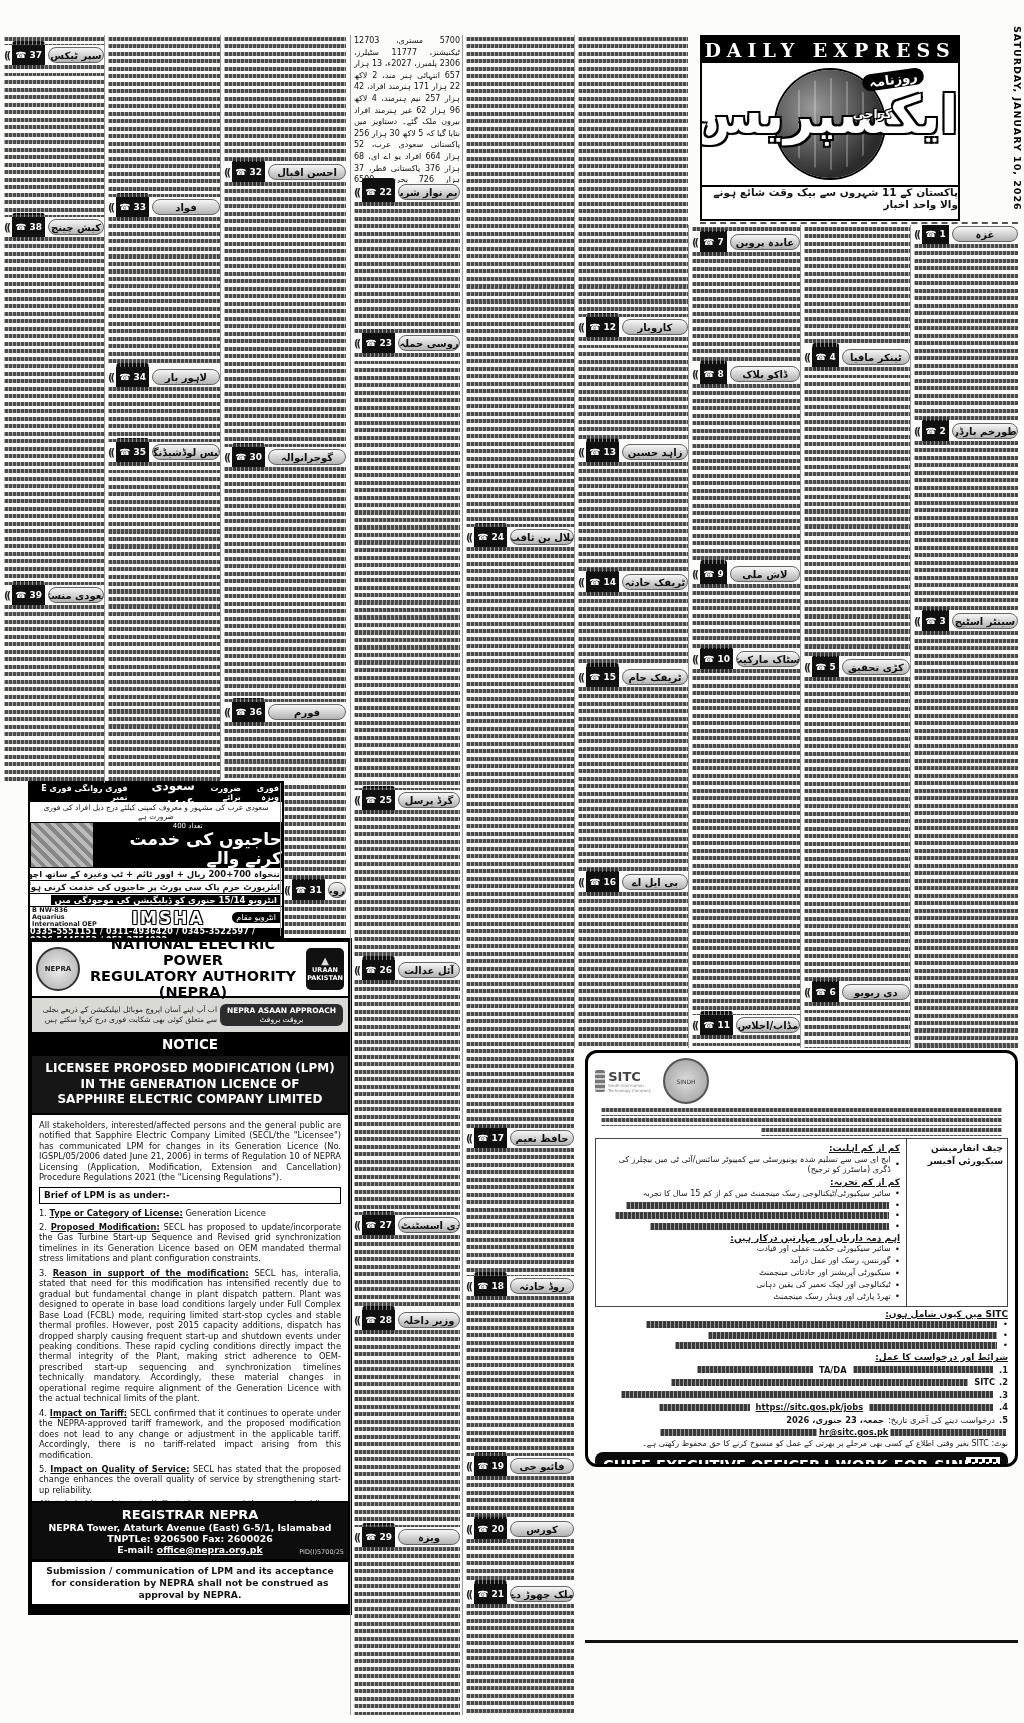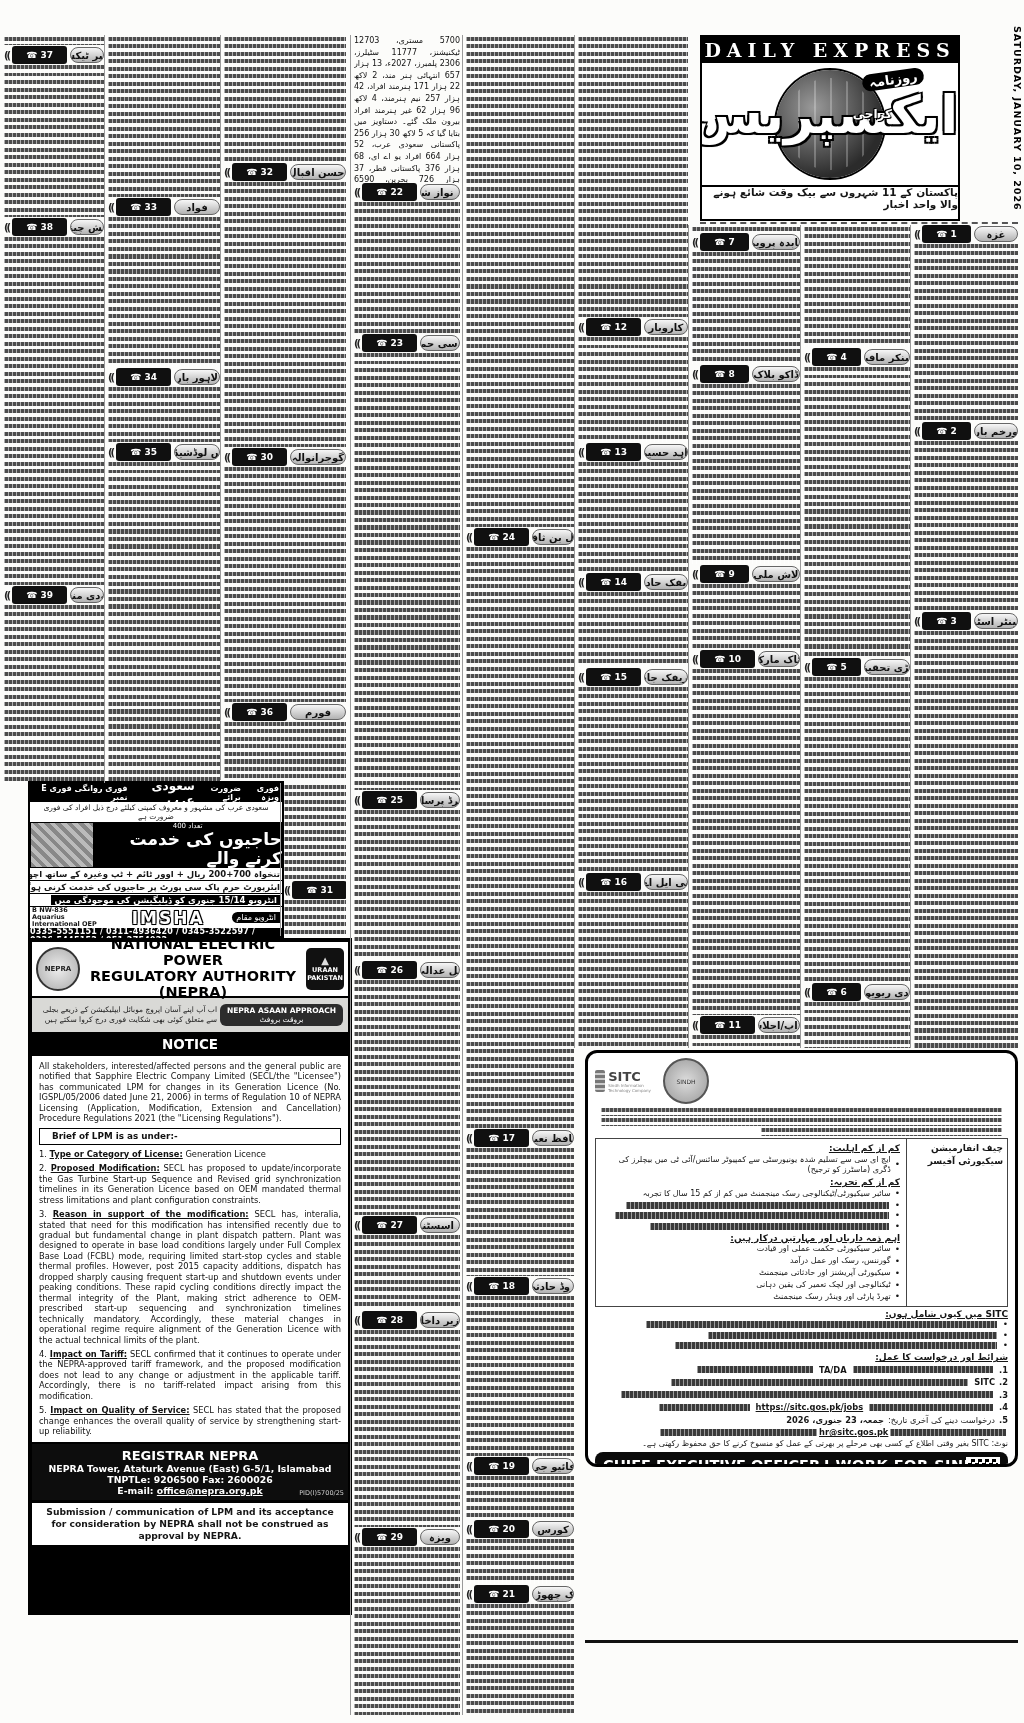--- a/index.html
+++ b/index.html
@@ -13,21 +13,21 @@
   .stx{display:inline-block;height:7px;vertical-align:middle;margin:0 2px;
       background-image:
         repeating-linear-gradient(90deg, rgba(255,255,255,.5) 0 1px, transparent 1px 4px),
         linear-gradient(#3a3a3a,#3a3a3a);}
   .col{position:absolute;}
   .vsep{position:absolute;width:1px;background:#9a9a9a;}
   
   .sec{height:16px;margin:1px 0;display:flex;align-items:center;gap:3px;direction:ltr;}
   .sec .br{font-size:10px;font-weight:bold;letter-spacing:-2px;color:#222;}
   .sec .badge{background:#101010;color:#fff;border-radius:3px;font-size:9px;font-weight:bold;
-              padding:0 14px;height:18px;display:flex;align-items:center;gap:1px;white-space:nowrap;}
+              padding:0 3px;height:28px;display:flex;align-items:center;gap:1px;white-space:nowrap;}
   .sec .bar{flex:1;height:14px;background:linear-gradient(#f7f7f7,#b2b2b2);border:1px solid #666;
             border-radius:8px;display:flex;align-items:center;justify-content:center;font-weight:bold;
             font-size:10px;direction:rtl;padding:0 4px;white-space:nowrap;overflow:hidden;color:#111;}
   .para{font-size:8px;direction:rtl;text-align:justify;line-height:1.45;overflow:hidden;color:#111;}
   
   .vdate{position:absolute;right:1px;top:26px;writing-mode:vertical-rl;font-size:9.5px;font-weight:bold;
          letter-spacing:1px;color:#000;}
   .masthead{position:absolute;left:700px;top:35px;width:256px;height:182px;border:2px solid #000;background:#fff;}
   .mh-banner{height:26px;background:#000;color:#fff;display:flex;align-items:center;justify-content:center;
              font-family:"DejaVu Serif","Liberation Serif",serif;font-weight:bold;font-size:19px;letter-spacing:6px;}
@@ -81,21 +81,21 @@
   .np-asaan{background:#2c2c2c;border-radius:6px;color:#fff;text-align:center;padding:2px 7px;line-height:1.25;}
   .np-asaan .en{font-size:7.5px;font-weight:bold;}
   .np-asaan .ur{font-size:7.5px;direction:rtl;}
   .np-notice{background:#000;color:#fff;text-align:center;font-size:13.5px;font-weight:bold;height:20px;line-height:20px;
              margin-top:2px;}
   .np-lpm{background:#161616;color:#fff;text-align:center;font-size:12px;font-weight:bold;line-height:1.3;
           padding:5px 2px;margin-top:2px;}
   .np-body{background:#fff;margin-top:2px;padding:5px 7px;font-size:8.3px;line-height:1.26;text-align:justify;
            height:386px;overflow:hidden;box-sizing:border-box;color:#111;}
   .np-body p{margin:0 0 4px 0;}
-  .np-brief{border:1.5px solid #000;font-weight:bold;font-size:8.8px;padding:2px 12px;margin:4px 0;}
+  .np-brief{border:1.5px solid #000;font-weight:bold;font-size:8.8px;padding:2px 4px;margin:4px 0;}
   .np-item{margin:0 0 4px 0;}
   .np-item .lead{font-weight:bold;text-decoration:underline;}
   .np-reg{background:#0d0d0d;color:#fff;text-align:center;margin-top:2px;padding:4px 6px;position:relative;}
   .np-reg .r1{font-size:13px;font-weight:bold;}
   .np-reg .r2,.np-reg .r3{font-size:9.3px;font-weight:bold;}
   .np-reg .r4{font-size:9.3px;font-weight:bold;}
   .np-pid{position:absolute;right:4px;bottom:3px;font-size:6.5px;color:#cfcfcf;}
   .np-disc{background:#fff;margin-top:3px;text-align:center;font-size:9.2px;font-weight:bold;padding:3px 14px;line-height:1.3;}
   
   .jobad{position:absolute;left:585px;top:1050px;width:433px;height:417px;box-sizing:border-box;
@@ -459,20 +459,23 @@
       </div>
     </div>
     <div class="np-strip">
       <div class="np-strip-urdu">اب آپ اپنے آسان اپروچ موبائل ایپلیکیشن کے ذریعے بجلی سے متعلق کوئی بھی شکایت فوری درج کروا سکتے ہیں</div>
       <div class="np-asaan">
         <div class="en">NEPRA ASAAN APPROACH</div>
         <div class="ur">بروقت بروفٹ</div>
       </div>
     </div>
     <div class="np-notice">NOTICE</div>
+    <div class="np-lpm">
+      <span>LICENSEE PROPOSED MODIFICATION (LPM)</span><br><span>IN THE GENERATION LICENCE OF</span><br><span>SAPPHIRE ELECTRIC COMPANY LIMITED</span>
+    </div>
     <div class="np-body">
       <p>All stakeholders, interested/affected persons and the general public are notified that Sapphire Electric Company Limited (SECL/the "Licensee") has communicated LPM for changes in its Generation Licence (No. IGSPL/05/2006 dated June 21, 2006) in terms of Regulation 10 of NEPRA Licensing (Application, Modification, Extension and Cancellation) Procedure Regulations 2021 (the "Licensing Regulations").</p>
       <div class="np-brief">Brief of LPM is as under:-</div>
       <div id="np-items">
           <div class="np-item"><span>1. </span><span class="lead">Type or Category of License:</span><span> Generation Licence</span></div>
           <div class="np-item"><span>2. </span><span class="lead">Proposed Modification:</span><span> SECL has proposed to update/incorporate the Gas Turbine Start-up Sequence and Revised grid synchronization timelines in its Generation Licence based on OEM mandated thermal stress limitations and plant configuration constraints.</span></div>
           <div class="np-item"><span>3. </span><span class="lead">Reason in support of the modification:</span><span> SECL has, interalia, stated that need for this modification has intensified recently due to gradual but fundamental change in plant dispatch pattern. Plant was designed to operate in base load conditions largely under Full Complex Base Load (FCBL) mode, requiring limited start-stop cycles and stable thermal profiles. However, post 2015 capacity additions, dispatch has dropped sharply causing frequent start-up and shutdown events under peaking conditions. These rapid cycling conditions directly impact the thermal integrity of the Plant, making strict adherence to OEM-prescribed start-up sequencing and synchronization timelines technically mandatory. Accordingly, these material changes in operational regime require alignment of the Generation Licence with the actual technical limits of the plant.</span></div>
           <div class="np-item"><span>4. </span><span class="lead">Impact on Tariff:</span><span> SECL confirmed that it continues to operate under the NEPRA-approved tariff framework, and the proposed modification does not lead to any change or adjustment in the applicable tariff. Accordingly, there is no tariff-related impact arising from this modification.</span></div>
           <div class="np-item"><span>5. </span><span class="lead">Impact on Quality of Service:</span><span> SECL has stated that the proposed change enhances the overall quality of service by strengthening start-up reliability.</span></div>
         </div>

